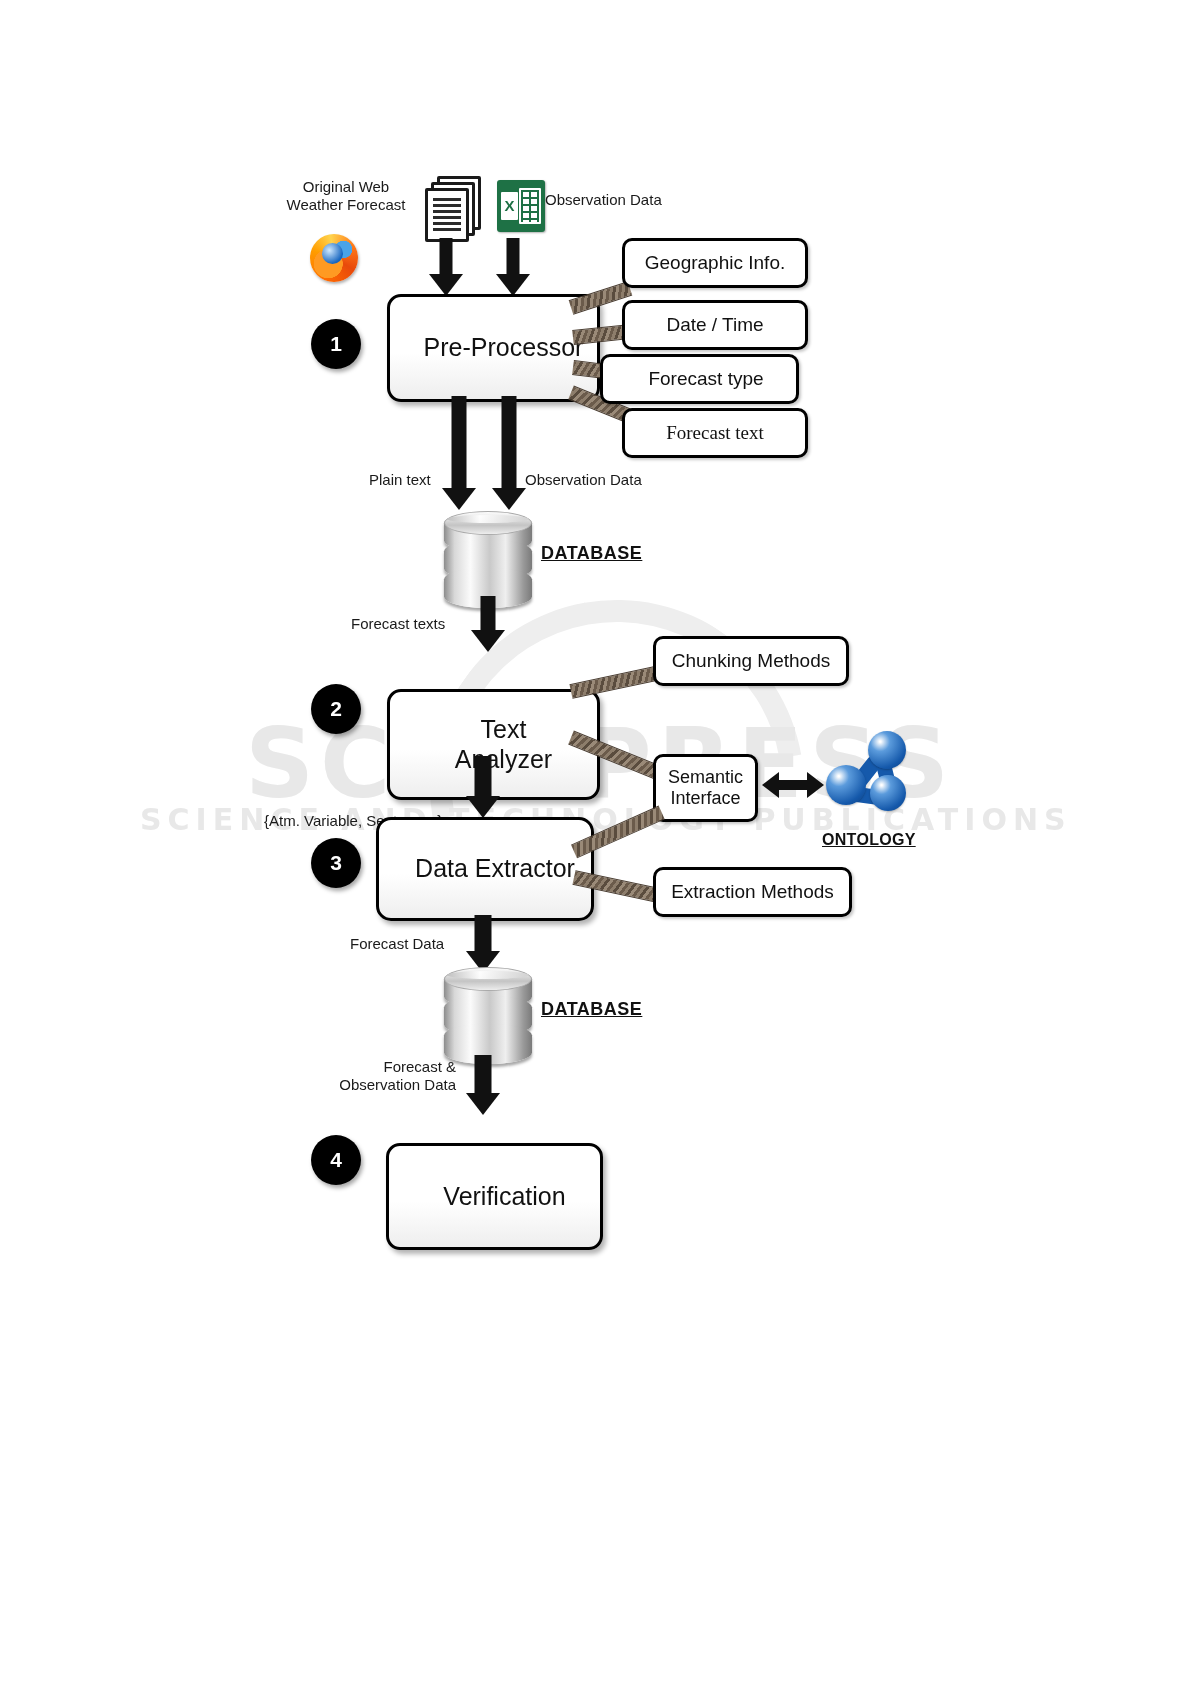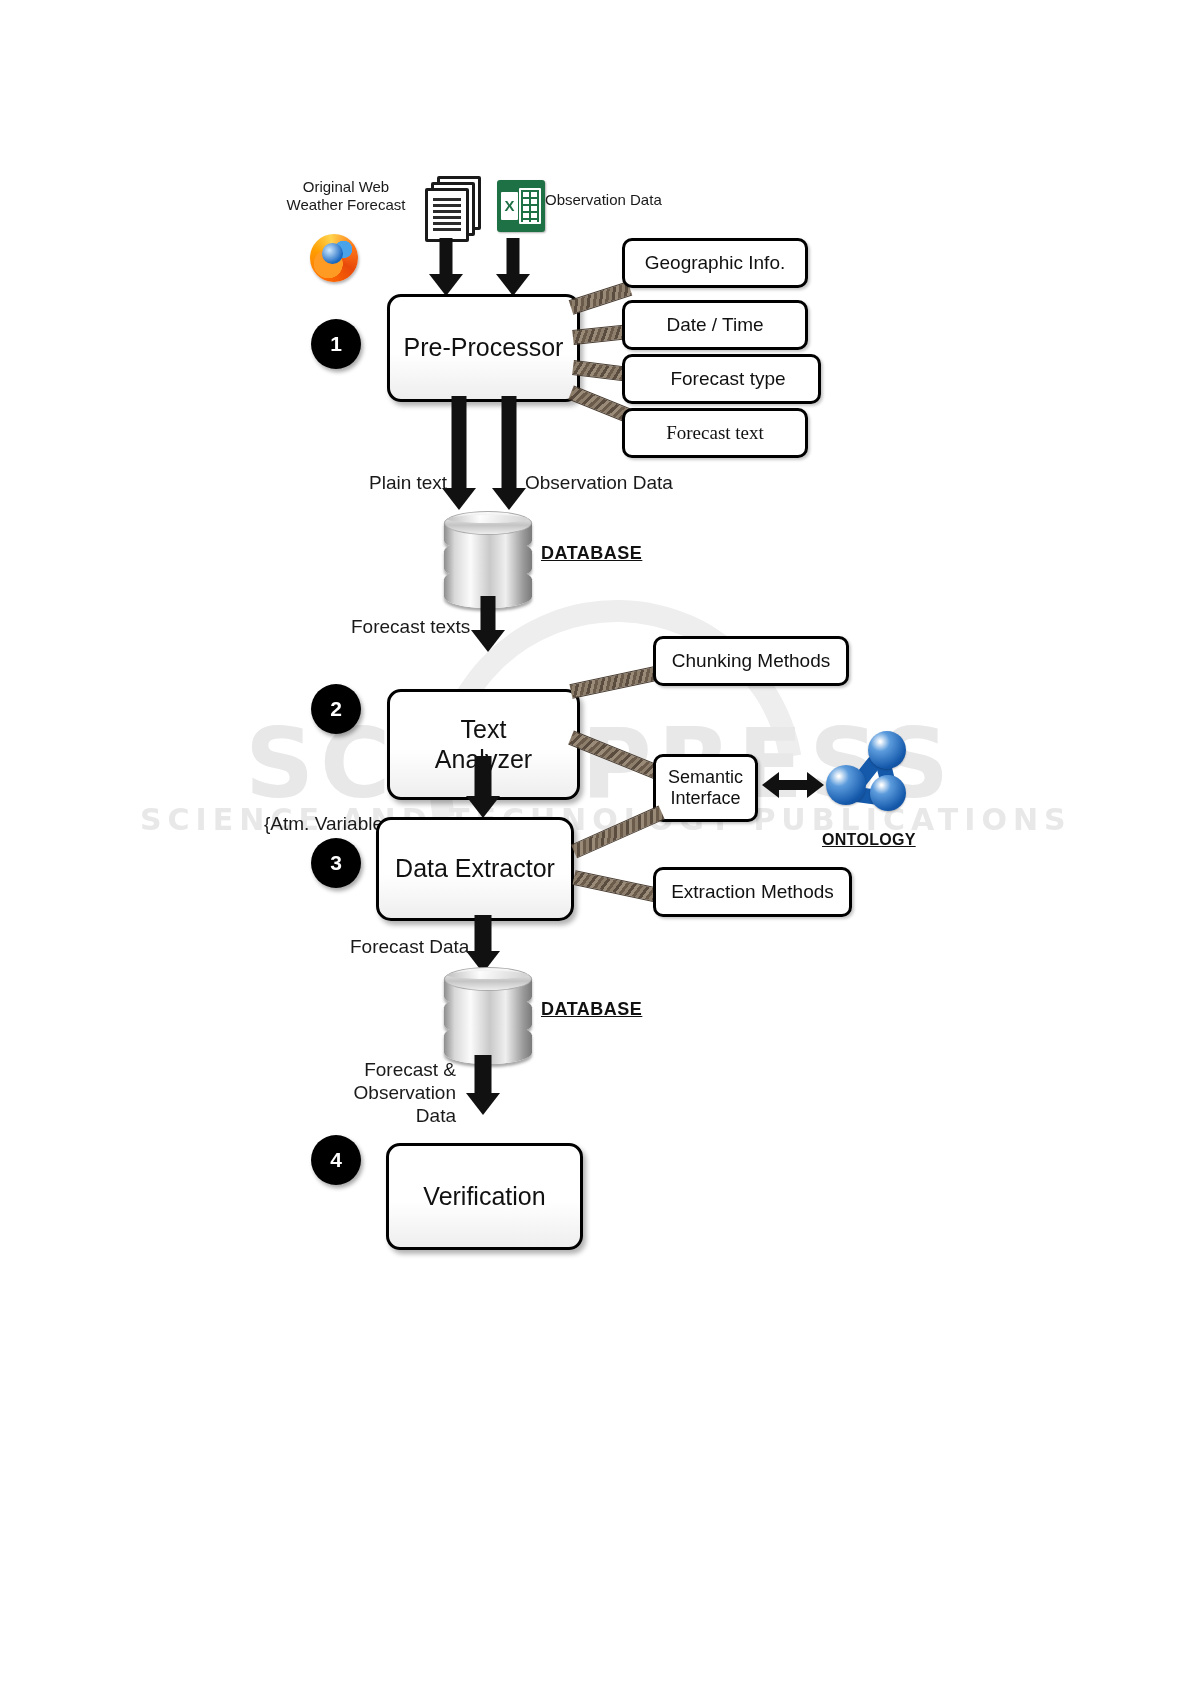--- a/index.html
+++ b/index.html
@@ -16,29 +16,29 @@
             font-size:30px;font-weight:bold;letter-spacing:6px;color:#e8e8e8;
             font-family:"DejaVu Sans",sans-serif;white-space:nowrap;}
   .wm-swoosh{position:absolute;left:430px;top:-90px;width:330px;height:330px;
              border:22px solid #eee;border-radius:50%;
              border-right-color:transparent;border-bottom-color:transparent;
              transform:rotate(35deg);}
 
   #stage{position:absolute;left:0;top:0;width:1191px;height:1684px;z-index:2;}
 
   
-  .lbl{position:absolute;font-size:19px;color:#1a1a1a;line-height:1.22;
+  .lbl{position:absolute;font-size:15px;color:#1a1a1a;line-height:1.22;
        white-space:nowrap;}
   .lbl.c{text-align:center;white-space:normal;}
 
   .procbox{position:absolute;border:3px solid #000;border-radius:14px;
            background:linear-gradient(180deg,#ffffff 0%,#ffffff 55%,#eeeeee 100%);
            box-shadow:3px 4px 5px rgba(0,0,0,.30);
            display:flex;align-items:center;justify-content:center;
-           text-align:center;color:#111;}
+           text-align:center;color:#111;padding-left:20px;}
   .procbox .t{font-size:25px;line-height:1.18;}
 
   .attrbox{position:absolute;border:3px solid #000;border-radius:10px;
            background:#fff;display:flex;align-items:center;justify-content:center;
            text-align:center;font-size:19px;color:#111;line-height:1.15;
            box-shadow:2px 2px 3px rgba(0,0,0,.22);}
 
   .numcircle{position:absolute;width:50px;height:50px;border-radius:50%;
              background:#000;color:#fff;display:flex;align-items:center;
              justify-content:center;font-size:21px;font-weight:bold;
@@ -174,21 +174,21 @@
     <span class="t" style="white-space:pre-line">Pre-Processor</span>
   </div>
 
   <div class="conn" style="left:571px;top:300px;width:62px;transform:rotate(-18deg);"></div>
   <div class="conn" style="left:573px;top:330px;width:54px;transform:rotate(-6deg);"></div>
   <div class="conn" style="left:573px;top:360px;width:54px;transform:rotate(7deg);"></div>
   <div class="conn" style="left:571px;top:385px;width:64px;transform:rotate(22deg);"></div>
 
   <div class="attrbox" style="left:622px;top:238px;width:180px;height:44px;">Geographic Info.</div>
   <div class="attrbox" style="left:622px;top:300px;width:180px;height:44px;">Date / Time</div>
-  <div class="attrbox" style="left:622px;top:354px;width:180px;height:44px;padding-left:13px;">Forecast type</div>
+  <div class="attrbox" style="left:600px;top:354px;width:180px;height:44px;padding-left:13px;">Forecast type</div>
   <div class="attrbox" style="left:622px;top:408px;width:180px;height:44px;font-family:Liberation Serif, serif;">Forecast text</div>
 
   <div class="arrow" style="left:441px;top:396px;width:36px;height:114px;">
     <div class="shaft" style="width:15px;height:94px;"></div>
       <div class="head"></div>
   </div>
   <div class="arrow" style="left:491px;top:396px;width:36px;height:114px;">
     <div class="shaft" style="width:15px;height:94px;"></div>
       <div class="head"></div>
   </div>

